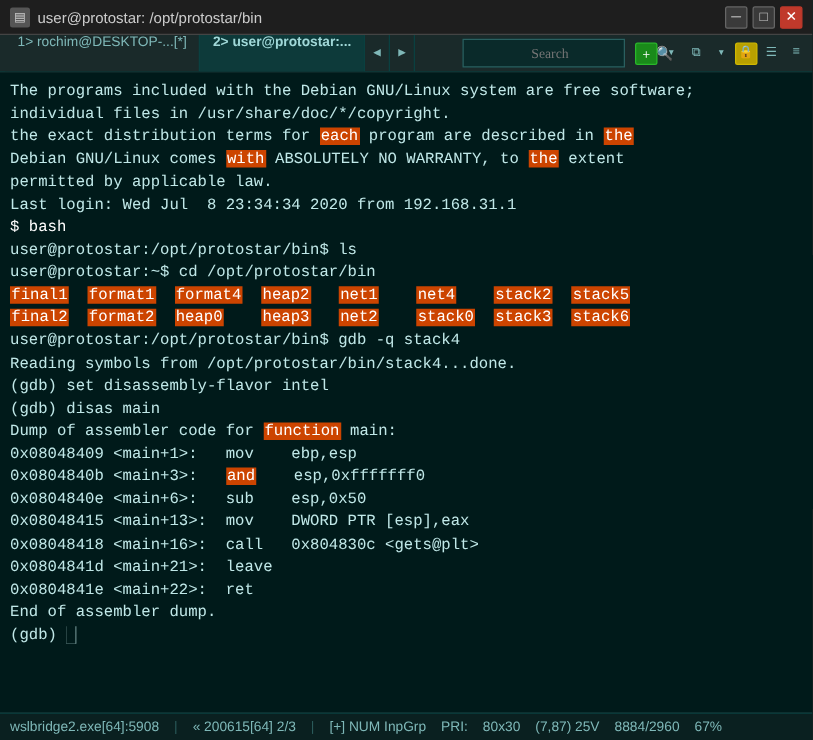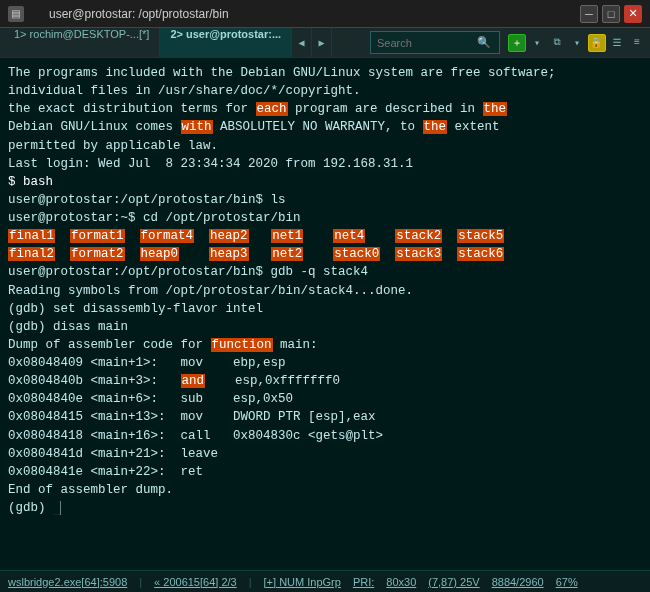--- a/index.html
+++ b/index.html
@@ -17,21 +17,21 @@
       font-size: 12px;
       border-bottom: 1px solid #444;
       user-select: none;
     }
     .title-bar-icon {
       width: 16px; height: 16px; margin-right: 6px;
       background: #555; border-radius: 2px;
       display: inline-flex; align-items: center; justify-content: center;
       font-size: 10px; color: #ccc;
     }
-    .title-bar-text { flex: 1; margin-left: 19px; }
+    .title-bar-text { flex: 1; }
     .title-bar-buttons { display: flex; gap: 4px; }
     .title-bar-btn {
       width: 18px; height: 18px; border: 1px solid #666; background: #3a3a3a;
       color: #ccc; font-size: 11px; display: flex; align-items: center; justify-content: center;
       cursor: pointer; border-radius: 2px;
     }
     .title-bar-btn.close { background: #c0392b; border-color: #c0392b; color: white; }
 
     
     .tab-bar {
@@ -55,21 +55,21 @@
       border-right: 1px solid #0a4040;
     }
     .tab-spacer { flex: 1; }
     .search-bar {
       display: flex; align-items: center; margin: 3px 4px;
       background: #0a2a2a; border: 1px solid #2a6060;
       padding: 0 6px; width: 130px;
     }
     .search-bar input {
       background: transparent; border: none; outline: none;
-      color: #a0d0d0; font-size: 11px; width: 100px; font-family: Liberation Sans, sans-serif;
+      color: #a0d0d0; font-size: 11px; width: 100px; font-family: Liberation Serif, serif; margin-left: 48px;
     }
     .search-icon { color: #7fb8b8; font-size: 11px; }
     .toolbar-icons { display: flex; align-items: center; gap: 2px; margin-left: 4px; }
     .toolbar-btn {
       width: 18px; height: 18px; display: flex; align-items: center; justify-content: center;
       color: #7fb8b8; font-size: 10px; cursor: pointer; border: 1px solid transparent;
       border-radius: 2px;
     }
     .toolbar-btn.green-bg { background: #1a8a1a; border-color: #2ab82a; color: white; }
     .toolbar-btn.lock { background: #b8a000; border-color: #d0b800; }
@@ -95,21 +95,21 @@
       height: 22px;
       display: flex;
       align-items: center;
       padding: 0 8px;
       color: #7fb8b8;
       font-family: Segoe UI, Arial, sans-serif;
       font-size: 11px;
       border-top: 1px solid #0a4040;
       gap: 12px;
     }
-    .status-item { white-space: nowrap; text-decoration: underline; }
+    .status-item { white-space: nowrap; }
     .status-sep { color: #2a5a5a; }
   </style>
 </head>
 <body>
 
 <div class="title-bar">
   <span class="title-bar-icon">▤</span>
   <span class="title-bar-text">user@protostar: /opt/protostar/bin</span>
   <div class="title-bar-buttons">
     <div class="title-bar-btn">─</div>

